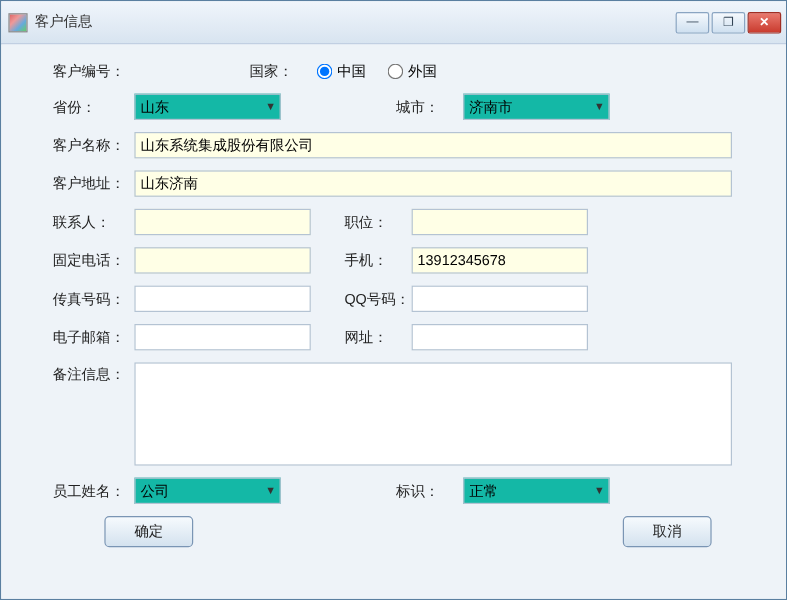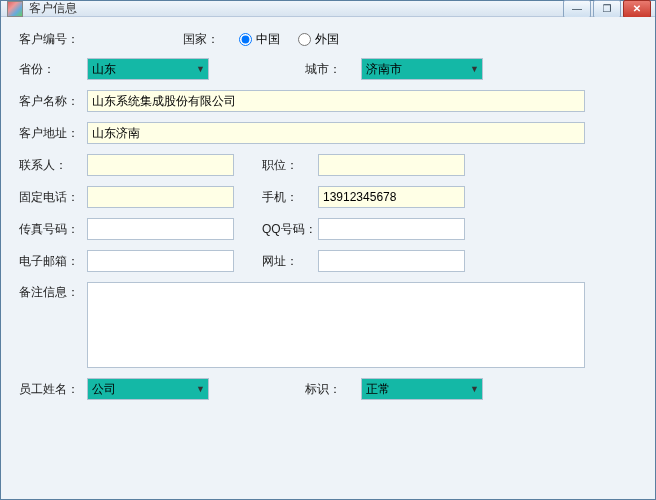--- a/index.html
+++ b/index.html
@@ -13,21 +13,21 @@
 }
 .window {
   width: 656px;
   height: 500px;
   border: 1px solid #5a7fa0;
   background: linear-gradient(#e8eff7, #dde7f2);
   display: flex;
   flex-direction: column;
 }
 .titlebar {
-  height: 16px;
+  height: 36px;
   background: linear-gradient(#f0f5fb, #d8e4f0);
   display: flex;
   align-items: center;
   padding: 0 4px 0 6px;
   border-bottom: 1px solid #b8c8dc;
 }
 .app-icon {
   width: 16px; height: 16px;
   background: linear-gradient(135deg,#d66,#e99,#6ad,#6c6);
   border: 1px solid #888;
@@ -52,20 +52,21 @@
 }
 .client {
   flex: 1;
   background: #eef3f8;
   padding: 14px 18px 12px 18px;
 }
 .row {
   display: flex;
   align-items: center;
   margin-bottom: 10px;
+  margin-left: 25px;
 }
 .lbl {
   width: 68px;
   text-align: left;
   color: #222;
   padding-right: 4px;
   white-space: nowrap;
 }
 .colgap { width: 28px; }
 .txt, .sel {
@@ -228,15 +229,21 @@
         <span class="arrow">▼</span>
       </span>
       <div class="spacer-after-short"></div>
       <div class="lbl right-lbl">标识：</div>
       <span class="selwrap">
         <input class="sel" value="正常" style="">
         <span class="arrow">▼</span>
       </span>
     </div>
 
+    <div class="btnrow">
+      <button class="btn">确定</button>
+      <div class="btn-cancel-wrap">
+        <button class="btn">取消</button>
+      </div>
+    </div>
 
   </div>
 </div>
 
 </body></html>

